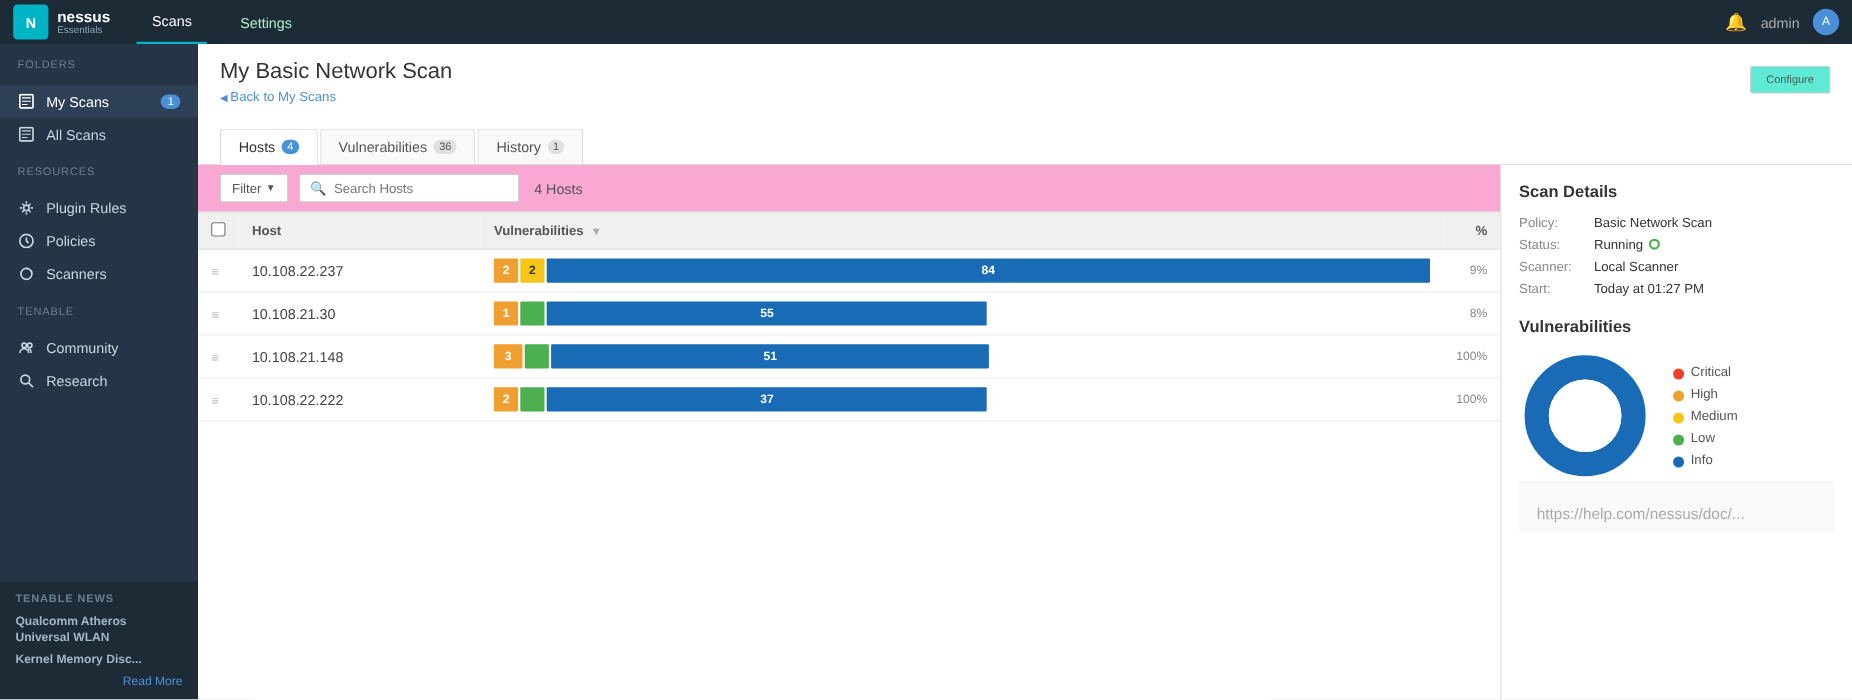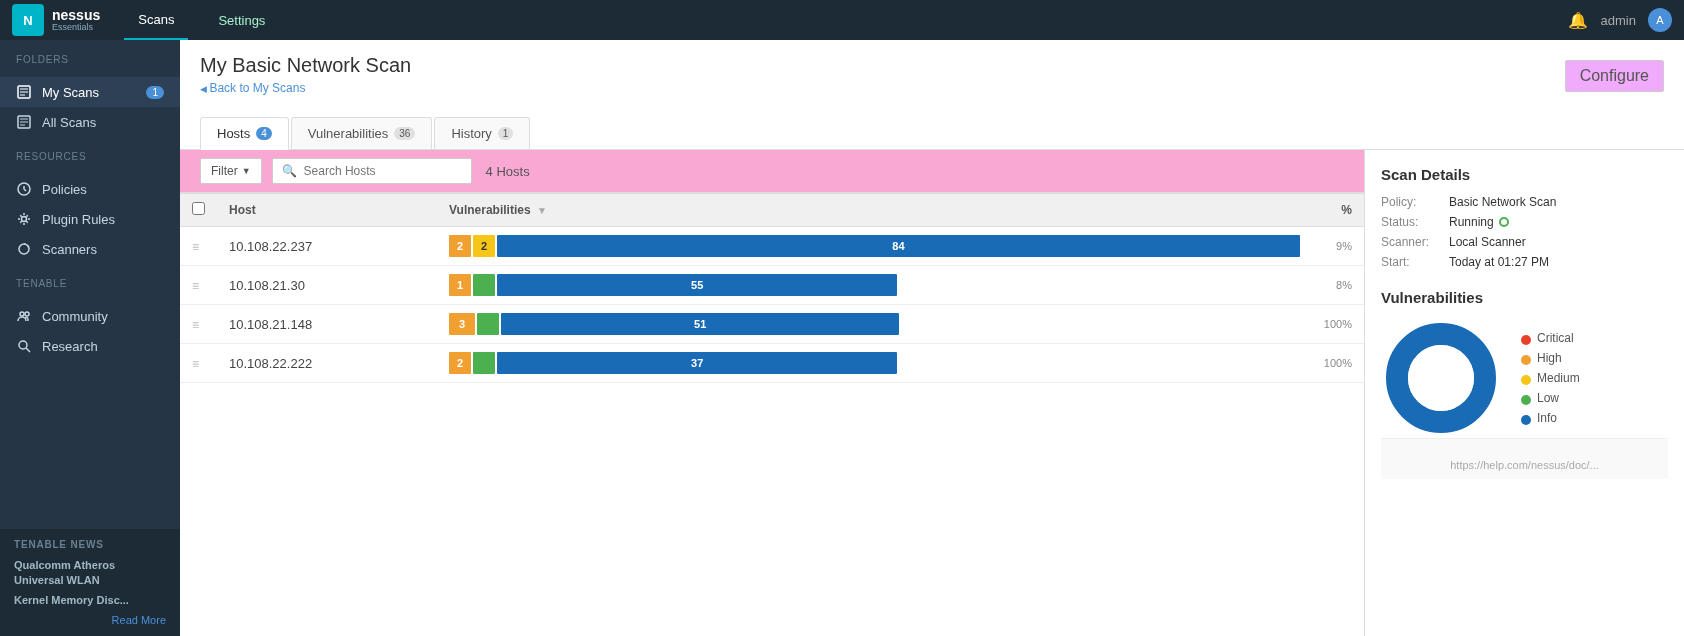--- a/index.html
+++ b/index.html
@@ -32,21 +32,21 @@
     .tenable-news-title { color: #6a8090; font-size: 10px; font-weight: 600; letter-spacing: 0.08em; text-transform: uppercase; margin-bottom: 8px; }
     .tenable-news-item { color: #a0b8c4; font-size: 11px; font-weight: 600; margin-bottom: 4px; line-height: 1.4; }
     .tenable-news-link { color: #4a90d9; font-size: 11px; display: block; text-align: right; margin-top: 6px; cursor: pointer; }
 
     
     .page-header { background: white; padding: 14px 20px 0; border-bottom: 1px solid #ddd; display: flex; align-items: flex-start; justify-content: space-between; }
     .page-header-left { display: flex; flex-direction: column; gap: 4px; }
     .page-title { font-size: 20px; font-weight: 400; color: #333; }
     .back-link { color: #4a90d9; font-size: 12px; cursor: pointer; margin-bottom: 8px; }
     .back-link::before { content: '◀ '; font-size: 9px; }
-    .configure-btn { background: #f0abfc; border: 1px solid #ccc; color: #555; font-size: 16px; padding: 6px 14px; cursor: pointer; border-radius: 2px; margin-top: 6px; }
+    .configure-btn { background: #5eead4; border: 1px solid #ccc; color: #555; font-size: 10px; padding: 6px 14px; cursor: pointer; border-radius: 2px; margin-top: 6px; }
 
     
     .tabs { display: flex; gap: 0; margin-top: 10px; }
     .tab { padding: 8px 16px; cursor: pointer; font-size: 13px; color: #555; border: 1px solid #ddd; border-bottom: none; background: #f9f9f9; margin-right: 2px; border-radius: 3px 3px 0 0; display: flex; align-items: center; gap: 6px; }
     .tab.active { background: white; color: #333; font-weight: 500; border-bottom: 1px solid white; margin-bottom: -1px; z-index: 1; }
     .tab-count { background: #e0e0e0; color: #555; font-size: 10px; padding: 1px 5px; border-radius: 10px; }
     .tab.active .tab-count { background: #4a90d9; color: white; }
 
     
     .toolbar { background: #f9a8d4; padding: 8px 20px; border-bottom: 1px solid #ddd; display: flex; align-items: center; gap: 10px; }
@@ -140,34 +140,34 @@
             <line x1="3" y1="10" x2="8" y2="10" stroke="currentColor" stroke-width="1"></line>
           </svg>
       </span>
       <span>All Scans</span>
     </div>
 
     <div class="sidebar-section-label">Resources</div>
     <div class="sidebar-item">
       <span class="sidebar-item-icon">
         <svg width="14" height="14" viewBox="0 0 14 14" fill="none" stroke="currentColor" stroke-width="1.5">
+            <circle cx="7" cy="7" r="2.5"></circle>
+            <path d="M7 1v2M7 11v2M1 7h2M11 7h2M3.2 3.2l1.4 1.4M9.4 9.4l1.4 1.4M3.2 10.8l1.4-1.4M9.4 4.6l1.4-1.4"></path>
+          </svg>
+      </span>
+      <span>Plugin Rules</span>
+    </div>
+    <div class="sidebar-item">
+      <span class="sidebar-item-icon">
+        <svg width="14" height="14" viewBox="0 0 14 14" fill="none" stroke="currentColor" stroke-width="1.5">
             <circle cx="7" cy="7" r="6"></circle>
             <path d="M7 4v3l2 2"></path>
           </svg>
       </span>
       <span>Policies</span>
-    </div>
-    <div class="sidebar-item">
-      <span class="sidebar-item-icon">
-        <svg width="14" height="14" viewBox="0 0 14 14" fill="none" stroke="currentColor" stroke-width="1.5">
-            <circle cx="7" cy="7" r="2.5"></circle>
-            <path d="M7 1v2M7 11v2M1 7h2M11 7h2M3.2 3.2l1.4 1.4M9.4 9.4l1.4 1.4M3.2 10.8l1.4-1.4M9.4 4.6l1.4-1.4"></path>
-          </svg>
-      </span>
-      <span>Plugin Rules</span>
     </div>
     <div class="sidebar-item">
       <span class="sidebar-item-icon">
         <svg width="14" height="14" viewBox="0 0 14 14" fill="none" stroke="currentColor" stroke-width="1.5">
             <circle cx="7" cy="7" r="5"></circle>
             <path d="M7 2a5 5 0 0 1 5 5" stroke-dasharray="2 2"></path>
           </svg>
       </span>
       <span>Scanners</span>
     </div>
@@ -388,20 +388,20 @@
                 <span>Low</span>
               </div>
               <div class="legend-item">
                 <div class="legend-dot" style="background:#1a6bb5;"></div>
                 <span>Info</span>
               </div>
             </div>
           </div>
         </div>
 
-        <div class="footer-url" style="margin-top:auto; padding-top:20px; font-size:11px; color:#aaa; text-align:center;">
+        <div class="footer-url" style="margin-top:auto; padding-top:20px; font-size:14px; color:#aaa; text-align:left;">
           <span>https://help.com/nessus/doc/...</span>
         </div>
       </div>
 
     </div>
   </div>
 </div>
 
 </body></html>

